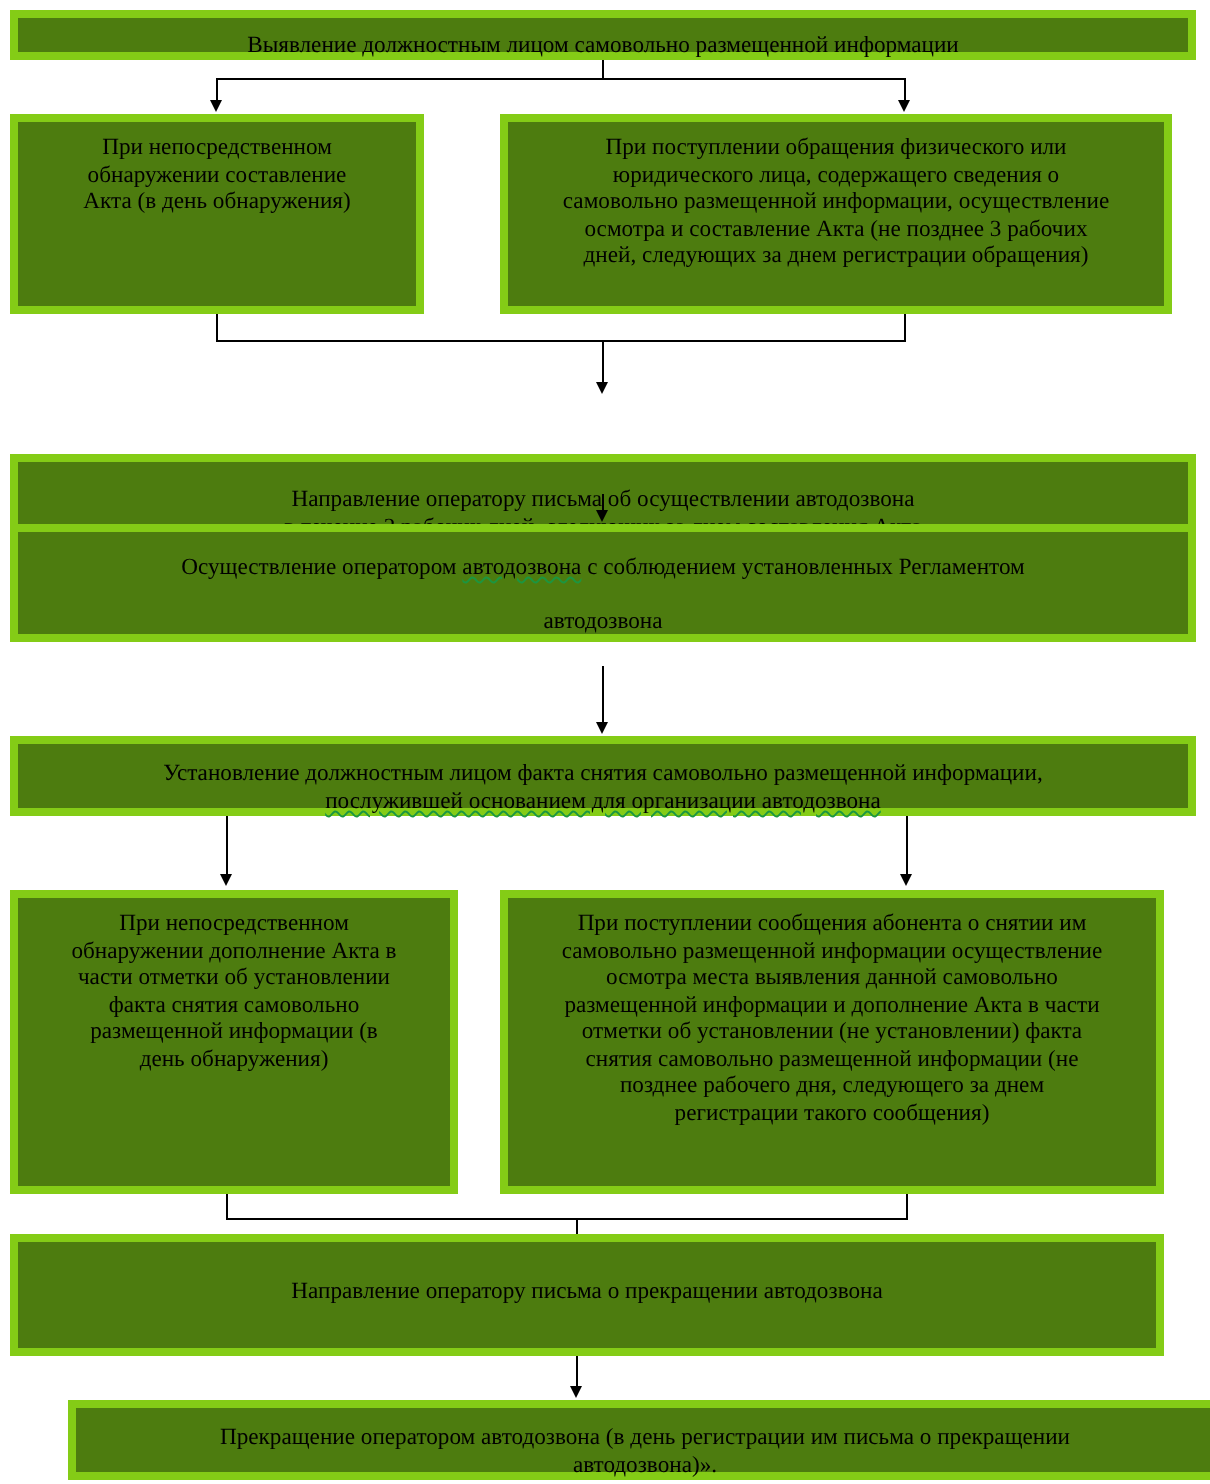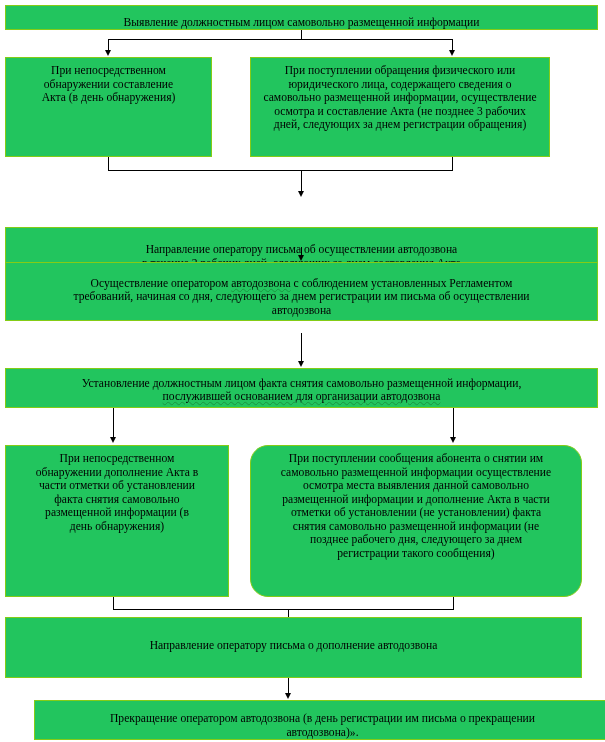--- a/index.html
+++ b/index.html
@@ -14,22 +14,22 @@
   #canvas {
     position: relative;
     width: 605px;
     height: 742px;
     background: #ffffff;
     overflow: hidden;
   }
   .box {
     position: absolute;
     box-sizing: border-box;
-    border: 1px solid #84cc16;
-    background: #22c55e;
+    border: 4px solid #84cc16;
+    background: #4d7c0f;
     display: flex;
     align-items: flex-start;
     justify-content: center;
     text-align: center;
     line-height: 1.17;
     font-size: 11.6px;
     padding: 14px 5px 3px 5px;
   }
   .box .txt {
     display: block;
@@ -78,21 +78,21 @@
   <div class="arrowhead" style="left:105px; top:50px;"></div>
   <div class="ln vline" style="left:452px; top:39px; width:1px; height:12px;"></div>
   <div class="arrowhead" style="left:449px; top:50px;"></div>
 
   <div class="box pad-top" style="left:5px; top:57px; width:207px; height:100px;">
     <span class="txt">При непосредственном
 обнаружении составление
 Акта (в день обнаружения)</span>
   </div>
 
-  <div class="box pad-top" style="left:250px; top:57px; width:300px; height:100px;">
+  <div class="box pad-top" style="left:250px; top:57px; width:336px; height:100px;">
     <span class="txt">При поступлении обращения физического или
 юридического лица, содержащего сведения о
 самовольно размещенной информации, осуществление
 осмотра и составление Акта (не позднее 3 рабочих
 дней, следующих за днем регистрации обращения)</span>
   </div>
 
   <div class="ln vline" style="left:108px; top:157px; width:1px; height:13px;"></div>
   <div class="ln vline" style="left:452px; top:157px; width:1px; height:13px;"></div>
   <div class="ln hline" style="left:108px; top:170px; width:345px; height:1px;"></div>
@@ -101,63 +101,63 @@
 
   <div class="box" style="left:5px; top:198px; width:593px; height:49px; align-items:center;margin-top:29px;">
     <span class="txt">Направление оператору письма об осуществлении автодозвона
 в течение 2 рабочих дней, следующих за днем составления Акта</span>
   </div>
 
   <div class="ln vline" style="left:301px; top:247px; width:1px; height:9px;"></div>
   <div class="arrowhead" style="left:298px; top:255px;"></div>
 
   <div class="box" style="left:5px; top:262px; width:593px; height:59px; align-items:center;">
-    <span class="txt"><span>Осуществление оператором </span><span class="squiggle">автодозвона</span><span> с соблюдением установленных Регламентом</span><br><span>требований, начиная со дня, следующего за днем регистрации им письма об осуществлении</span><br><span>автодозвона</span></span>
+    <span class="txt"><span>Осуществление оператором </span><span class="squiggle">автодозвона</span><span> с соблюдением установленных Регламентом</span><br><br><span>автодозвона</span></span>
   </div>
 
   <div class="ln vline" style="left:301px; top:333px; width:1px; height:28px;"></div>
   <div class="arrowhead" style="left:298px; top:361px;"></div>
 
-  <div class="box" style="left:5px; top:368px; width:593px; height:40px; align-items:flex-end;">
+  <div class="box" style="left:5px; top:368px; width:593px; height:40px; align-items:center;">
     <span class="txt"><span>Установление должностным лицом факта снятия самовольно размещенной информации,</span><br><span class="squiggle">послужившей основанием для организации автодозвона</span></span>
   </div>
 
   <div class="ln vline" style="left:113px; top:408px; width:1px; height:30px;"></div>
   <div class="arrowhead" style="left:110px; top:437px;"></div>
   <div class="ln vline" style="left:453px; top:408px; width:1px; height:30px;"></div>
   <div class="arrowhead" style="left:450px; top:437px;"></div>
 
   <div class="box pad-top" style="left:5px; top:445px; width:224px; height:152px;">
     <span class="txt">При  непосредственном
 обнаружении дополнение Акта в
 части отметки об установлении
 факта снятия самовольно
 размещенной  информации (в
 день обнаружения)</span>
   </div>
 
-  <div class="box pad-top" style="left:250px; top:445px; width:332px; height:152px;border-radius:18px;">
+  <div class="box pad-top" style="left:250px; top:445px; width:332px; height:152px;">
     <span class="txt">При  поступлении   сообщения абонента о снятии им
 самовольно размещенной информации  осуществление
 осмотра места выявления данной самовольно
 размещенной информации и дополнение Акта в части
 отметки об установлении (не установлении) факта
 снятия самовольно размещенной информации (не
 позднее рабочего дня, следующего за днем
 регистрации такого сообщения)</span>
   </div>
 
   <div class="ln vline" style="left:113px; top:597px; width:1px; height:12px;"></div>
   <div class="ln vline" style="left:453px; top:597px; width:1px; height:12px;"></div>
   <div class="ln hline" style="left:113px; top:609px; width:341px; height:1px;"></div>
   <div class="ln vline" style="left:288px; top:609px; width:1px; height:11px;"></div>
   <div class="arrowhead" style="left:285px; top:618px;"></div>
 
   <div class="box" style="left:5px; top:617px; width:577px; height:61px; align-items:center;">
-    <span class="txt"><span>Направление оператору письма о дополнение автодозвона</span><br><br></span>
+    <span class="txt"><span>Направление оператору письма о прекращении автодозвона</span><br><br></span>
   </div>
 
   <div class="ln vline" style="left:288px; top:678px; width:1px; height:16px;"></div>
   <div class="arrowhead" style="left:285px; top:693px;"></div>
 
   <div class="box" style="left:5px; top:700px; width:577px; height:40px; align-items:center;margin-left:29px;">
     <span class="txt">Прекращение оператором автодозвона (в день регистрации им письма о прекращении
 автодозвона)».</span>
   </div>
 

